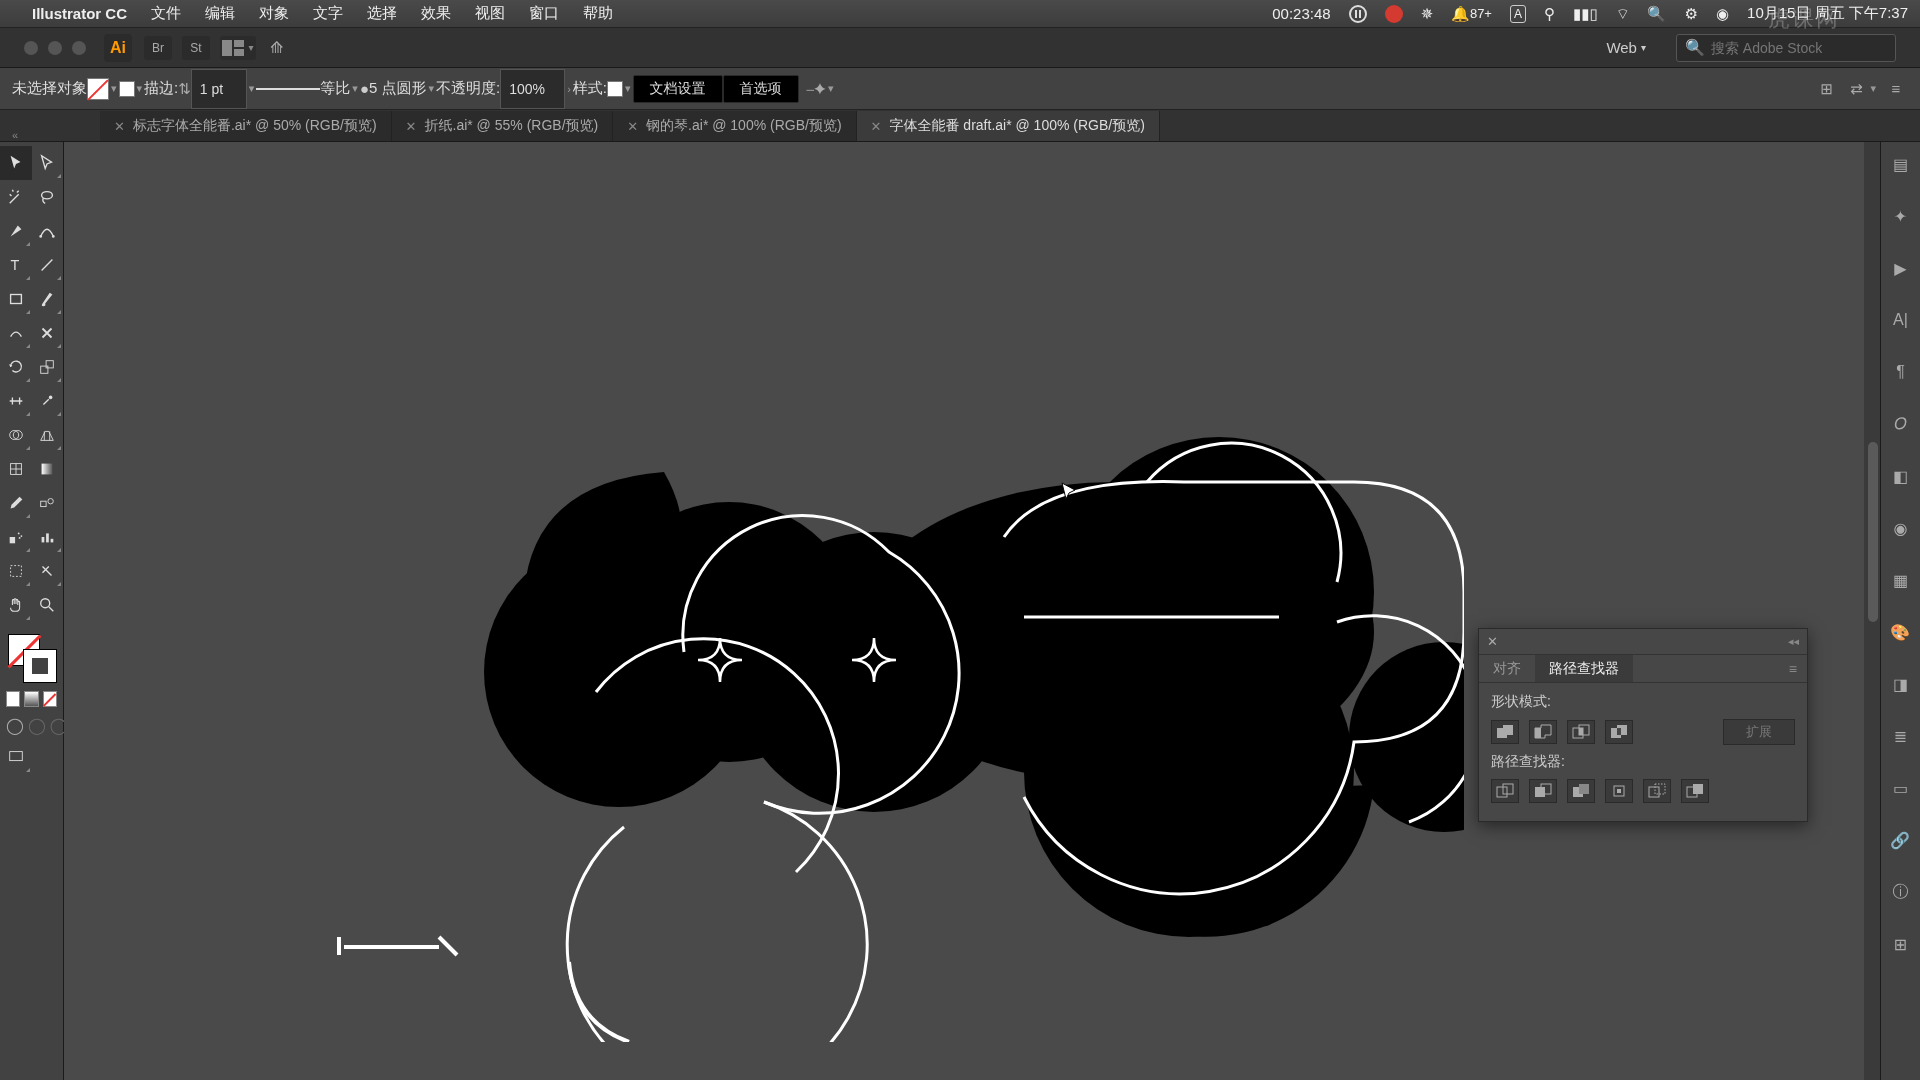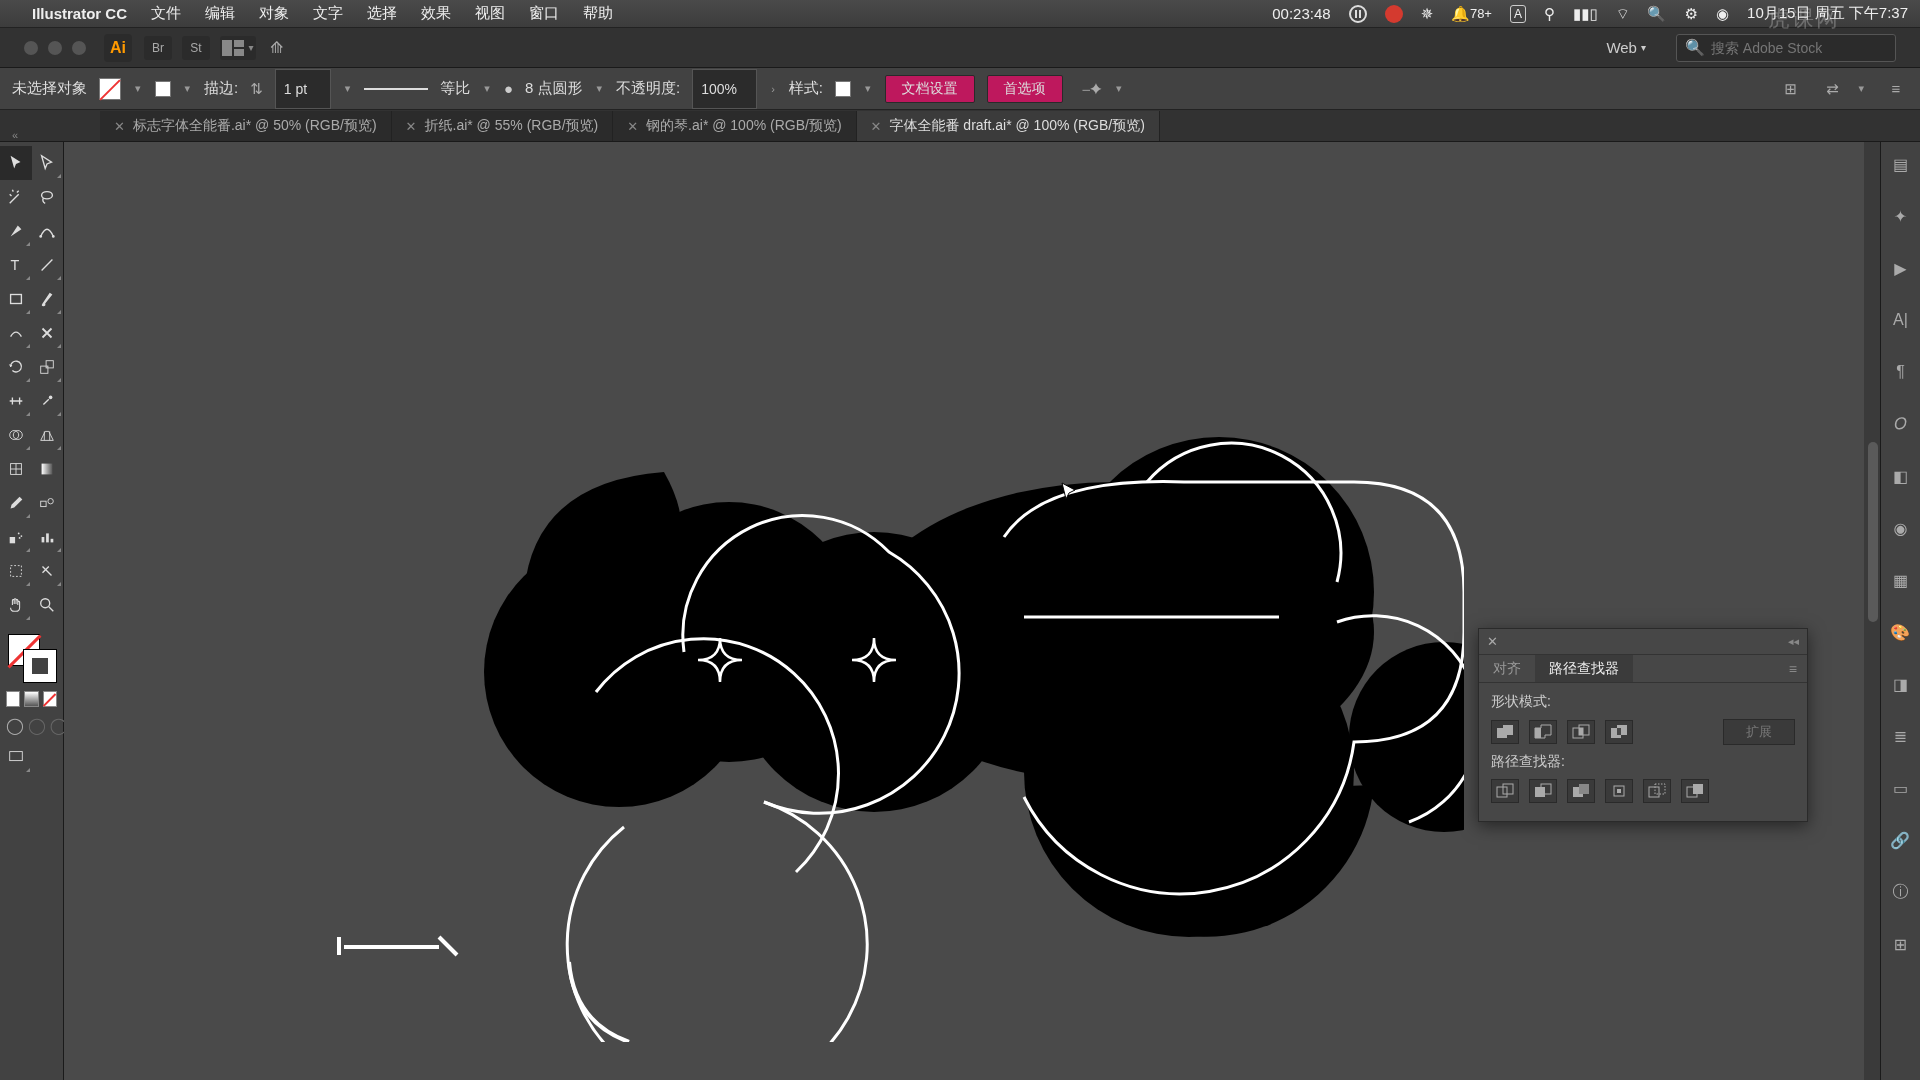--- a/index.html
+++ b/index.html
@@ -18,30 +18,30 @@
 .appbar{height:40px;background:#323232;display:flex;align-items:center;padding:0 24px;border-bottom:1px solid #1a1a1a}
 .traffic{display:flex;gap:10px;margin-right:18px}
 .traffic span{width:14px;height:14px;border-radius:50%;background:#555}
 .ailogo{width:28px;height:28px;background:#2b2b2b;border-radius:4px;display:flex;align-items:center;justify-content:center;color:#ff9a00;font-weight:700;font-size:16px;margin-right:12px}
 .stockbtn{width:28px;height:24px;background:#2b2b2b;border-radius:3px;display:flex;align-items:center;justify-content:center;font-size:12px;color:#aaa;margin-right:10px}
 .layoutbtn{width:36px;height:24px;background:#2b2b2b;border-radius:3px;margin-right:6px;display:flex;align-items:center;justify-content:center}
 .appbar .rightctl{margin-left:auto;display:flex;align-items:center;gap:20px}
 .dropdown{background:transparent;color:#ccc;padding:4px 10px;font-size:15px;display:flex;align-items:center;gap:4px}
 .searchbox{display:flex;align-items:center;background:#2b2b2b;border:1px solid #555;border-radius:3px;padding:3px 8px;width:220px;height:28px}
 .searchbox input{background:transparent;border:none;color:#888;font-size:14px;outline:none;width:100%}
-.ctrlbar{height:42px;background:#424242;display:flex;align-items:center;padding:0 12px;gap:12px;border-bottom:1px solid #222;font-size:15px}
+.ctrlbar{height:42px;background:#424242;display:flex;align-items:center;padding:0 12px;border-bottom:1px solid #222;font-size:15px}
 .ctrlbar .lbl{color:#ddd}
 .ctrlbar .swatch{width:22px;height:22px;border:1px solid #777;position:relative}
 .swatch.nofill{background:#fff}
 .swatch.nofill::after{content:"";position:absolute;width:140%;height:2px;background:#e33;top:50%;left:-20%;transform:rotate(-45deg)}
 .ctrlbar .swatchsm{width:16px;height:16px;border:1px solid #777;background:#fff}
 .ctrlbar .numfield{background:#2b2b2b;border:1px solid #555;padding:11px 8px;width:56px;color:#ddd;font-size:14px;display:flex;align-items:center}
 .ctrlbar .strokeline{width:64px;height:20px;display:flex;align-items:center}
 .ctrlbar .strokeline::before{content:"";flex:1;height:2px;background:#ddd}
-.ctrlbar .btn{background:#be185d;border:1px solid #2a2a2a;padding:4px 16px;color:#ddd;font-size:14px;border-radius:2px}
+.ctrlbar .btn{background:#000000;border:1px solid #2a2a2a;padding:4px 16px;color:#ddd;font-size:14px;border-radius:2px}
 .ctrlbar .caret{color:#999;font-size:11px;margin:0 2px}
 .ctrlbar .spacer{flex:1}
 .ctrlbar .iconright{width:24px;height:24px;display:flex;align-items:center;justify-content:center;color:#aaa;margin-left:6px}
 .tabbar{height:32px;background:#323232;display:flex;align-items:flex-end;padding-left:100px;border-bottom:1px solid #1a1a1a;gap:0}
 .tab{height:30px;display:flex;align-items:center;padding:0 14px;font-size:14px;color:#aaa;border-right:1px solid #222;background:#2b2b2b;gap:8px}
 .tab.active{background:#3b3b3b;color:#ddd}
 .tab .x{color:#888;font-size:13px}
 .workspace{position:absolute;top:142px;bottom:0;left:0;right:0;display:flex}
 .toolbox{width:64px;background:#424242;border-right:1px solid #1a1a1a;display:flex;flex-direction:column;padding-top:4px}
 .toolrow{display:flex;height:34px}
@@ -91,21 +91,21 @@
   <span class="mitem">选择</span>
   <span class="mitem">效果</span>
   <span class="mitem">视图</span>
   <span class="mitem">窗口</span>
   <span class="mitem">帮助</span>
   <div class="right">
     <span style="font-variant-numeric:tabular-nums">00:23:48</span>
     <span class="pause ico"></span>
     <span class="rec ico"></span>
     <span class="ico">✵</span>
-    <span class="ico bell">🔔<span style="font-size:13px">78+</span></span>
+    <span class="ico bell">🔔<span style="font-size:13px">87+</span></span>
     <span class="ico" style="border:1px solid #ccc;padding:1px 3px;font-size:12px;border-radius:3px">A</span>
     <span class="ico">⚲</span>
     <span class="ico">▮▮▯</span>
     <span class="ico">⌔</span>
     <span class="ico">🔍</span>
     <span class="ico">⚙</span>
     <span class="ico">◉</span>
     <span>10月15日 周五 下午7:37</span>
   </div>
   <span class="wm">虎课网</span>
@@ -150,21 +150,21 @@
   <span class="lbl">描边:</span>
   <span style="color:#aaa">⇅</span>
   <div class="numfield">
       <span>1 pt</span>
     </div>
     <span class="caret">▾</span>
   <div class="strokeline"></div>
   <span class="lbl">等比</span>
     <span class="caret">▾</span>
   <span style="color:#ccc">●</span>
-  <span class="lbl">8 点圆形</span>
+  <span class="lbl">5 点圆形</span>
     <span class="caret">▾</span>
   <span class="lbl">不透明度:</span>
   <div class="numfield" style="width:65px">
       <span>100%</span>
     </div>
   <span class="caret">›</span>
   <span class="lbl">样式:</span>
   <div class="swatchsm"></div>
     <span class="caret">▾</span>
   <div class="btn">文档设置</div>

